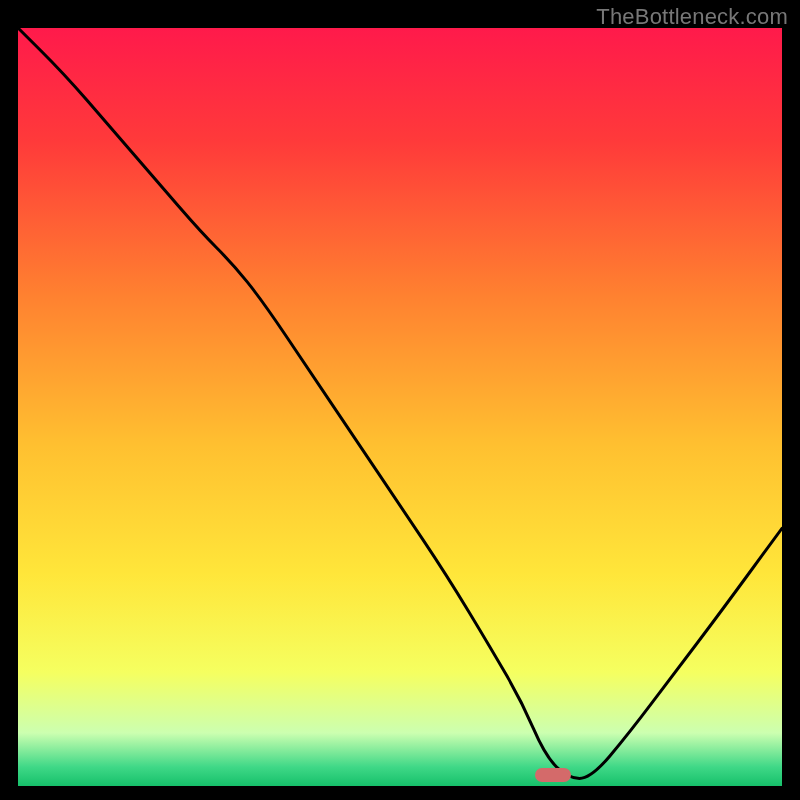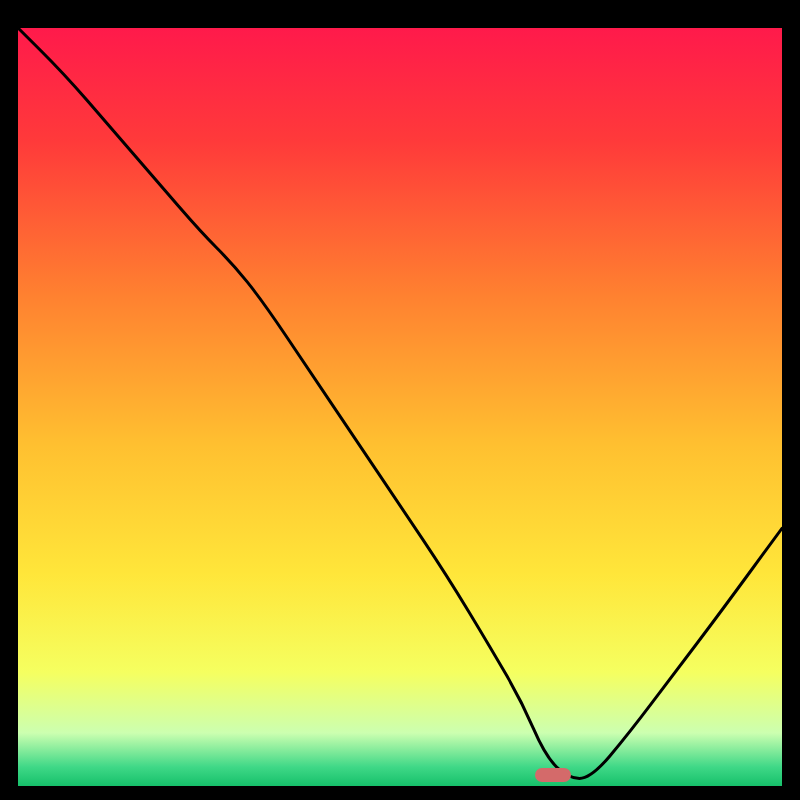--- a/index.html
+++ b/index.html
@@ -46,20 +46,21 @@
     height: 14px;
     border-radius: 7px;
     background: #d46a6a;
     z-index: 5;
   }
 </style>
 </head>
 <body>
 
 <div class="frame">
+  <div class="watermark">TheBottleneck.com</div>
 
   <div class="plot">
     <svg id="chart-svg" viewBox="0 0 764 758" preserveAspectRatio="none">
       <defs>
         <linearGradient id="heat" x1="0" y1="0" x2="0" y2="1">
             <stop offset="0%" stop-color="#ff1a4b"></stop>
             <stop offset="15%" stop-color="#ff3a3a"></stop>
             <stop offset="35%" stop-color="#ff8030"></stop>
             <stop offset="55.00000000000001%" stop-color="#ffc030"></stop>
             <stop offset="72%" stop-color="#ffe63a"></stop>

